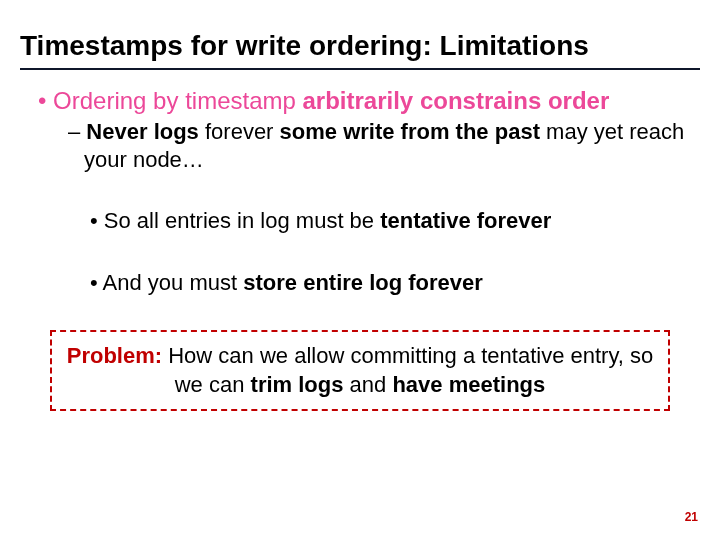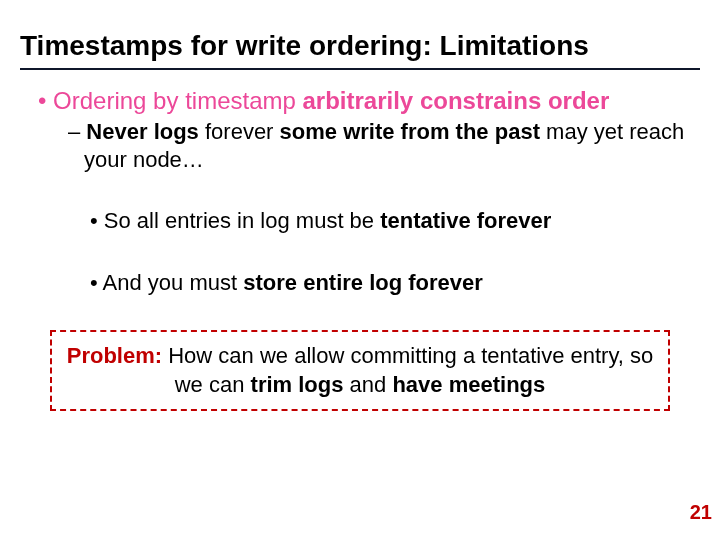--- a/index.html
+++ b/index.html
@@ -65,24 +65,24 @@
     padding: 10px 14px;
     text-align: center;
     font-size: 22px;
     line-height: 1.3;
     color: #000;
   }
   .red { color: #c00000; font-weight: bold; }
   .page-num {
     position: absolute;
     bottom: 16px;
-    right: 8px;
+    right: 22px;
     color: #c00000;
     font-weight: bold;
-    font-size: 20px;
+    font-size: 12px;
   }
 </style>
 </head>
 <body>
 
 <div class="slide">
 
   <div class="title">Timestamps for write ordering: Limitations</div>
 
   <div class="bullet-l1">

